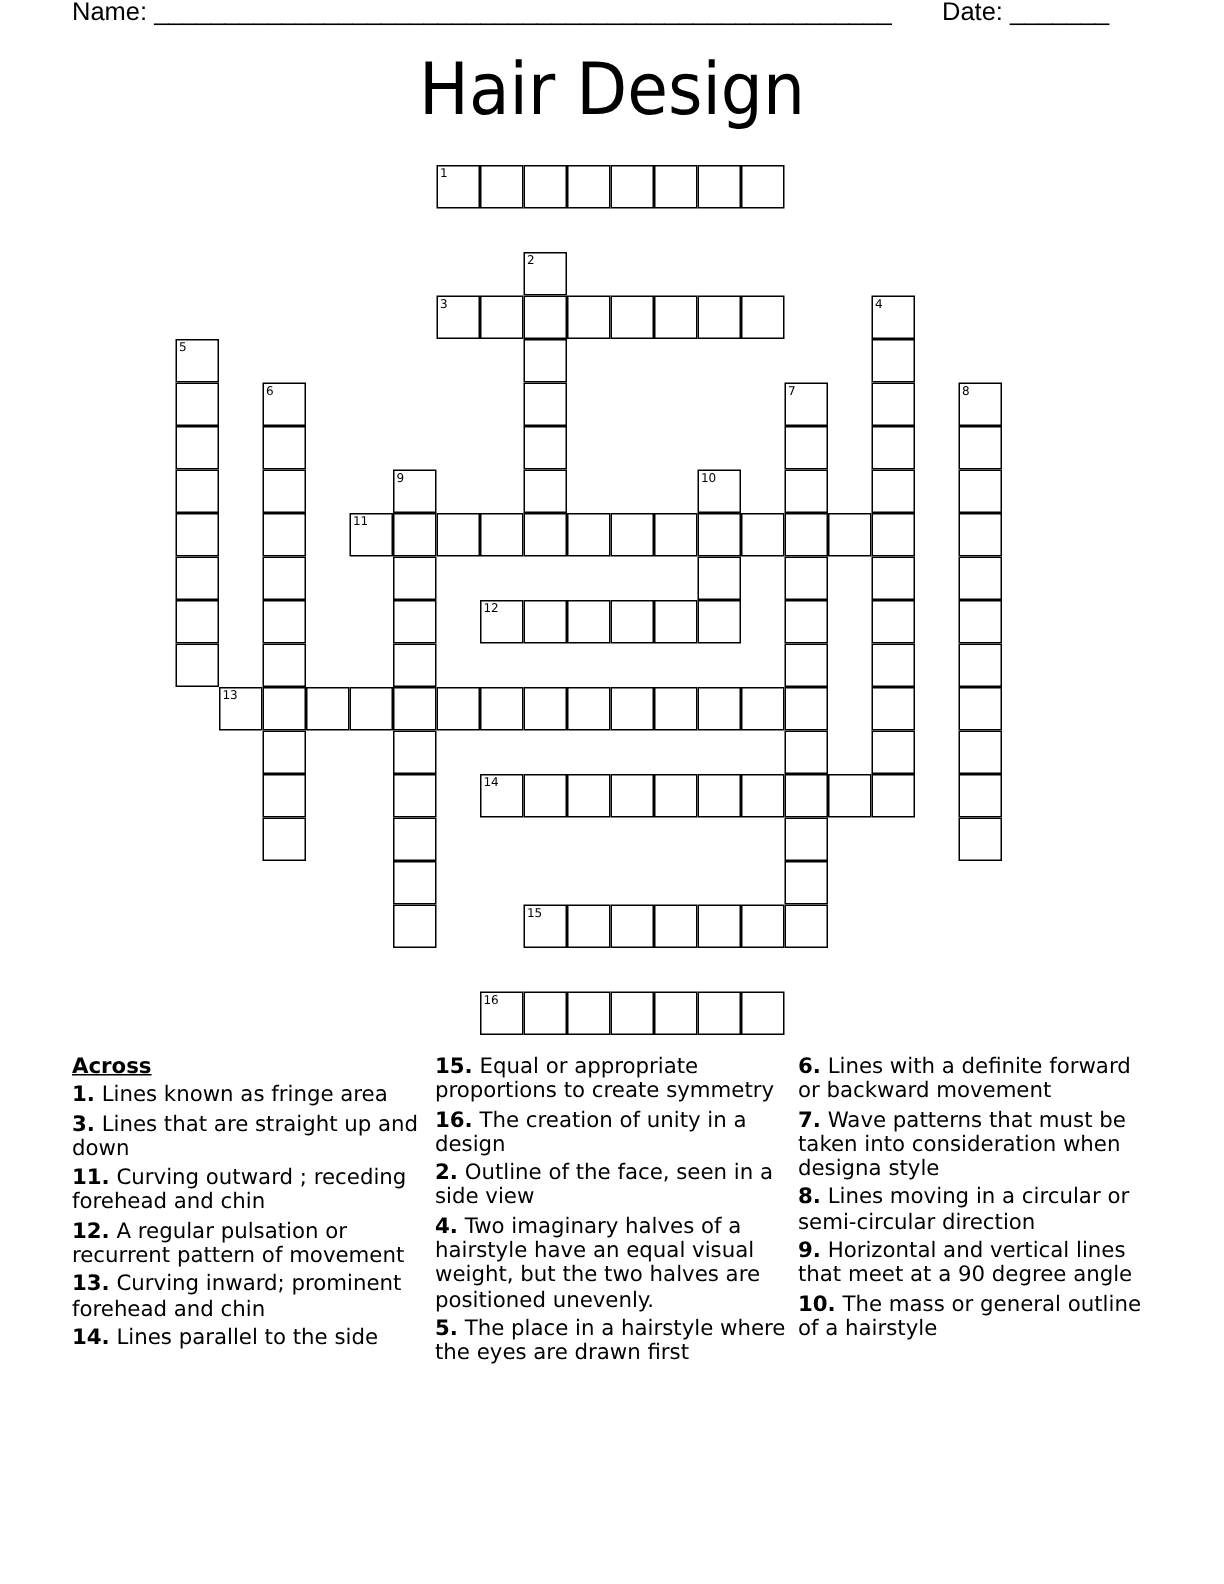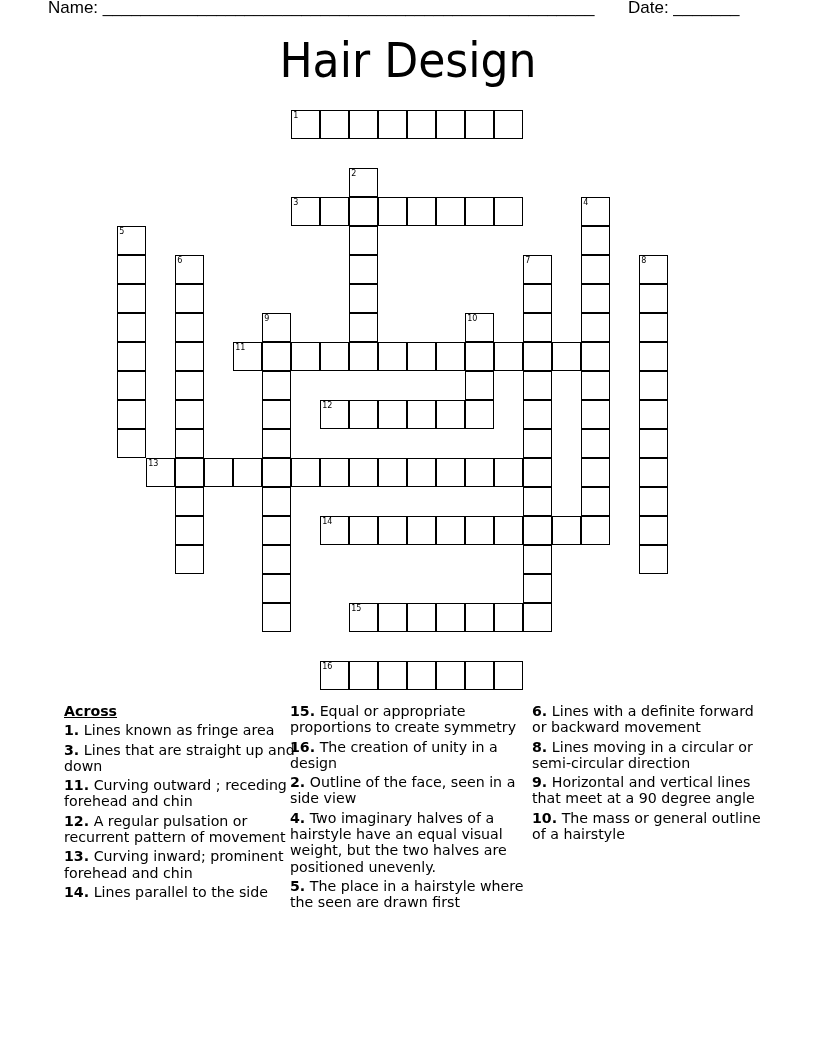--- a/index.html
+++ b/index.html
@@ -188,36 +188,37 @@
       <span class="num">16</span>
     </div>
     <div class="cell" style="left: 350px; top: 662px;"></div>
     <div class="cell" style="left: 379px; top: 662px;"></div>
     <div class="cell" style="left: 408px; top: 662px;"></div>
     <div class="cell" style="left: 437px; top: 662px;"></div>
     <div class="cell" style="left: 466px; top: 662px;"></div>
     <div class="cell" style="left: 495px; top: 662px;"></div>
   </div>
 
-<div class="col" style="left:64px;">
+<div class="col" style="left:48px;">
   <div class="hd">Across</div>
   <div class="clue"><b>1.</b> <span>Lines known as fringe area</span></div>
   <div class="clue"><b>3.</b> <span>Lines that are straight up and down</span></div>
   <div class="clue"><b>11.</b> <span>Curving outward ; receding forehead and chin</span></div>
   <div class="clue"><b>12.</b> <span>A regular pulsation or recurrent pattern of movement</span></div>
   <div class="clue"><b>13.</b> <span>Curving inward; prominent forehead and chin</span></div>
   <div class="clue"><b>14.</b> <span>Lines parallel to the side</span></div>
 </div>
 
 <div class="col" style="left:290px;">
   <div class="clue"><b>15.</b> <span>Equal or appropriate proportions to create symmetry</span></div>
   <div class="clue"><b>16.</b> <span>The creation of unity in a design</span></div>
   <div class="clue"><b>2.</b> <span>Outline of the face, seen in a side view</span></div>
   <div class="clue"><b>4.</b> <span>Two imaginary halves of a hairstyle have an equal visual weight, but the two halves are positioned unevenly.</span></div>
-  <div class="clue"><b>5.</b> <span>The place in a hairstyle where the seen are drawn first</span></div>
+  <div class="clue"><b>5.</b> <span>The place in a hairstyle where the eyes are drawn first</span></div>
 </div>
 
 <div class="col" style="left:532px;">
   <div class="clue"><b>6.</b> <span>Lines with a definite forward or backward movement</span></div>
+  <div class="clue"><b>7.</b> <span>Wave patterns that must be taken into consideration when designa style</span></div>
   <div class="clue"><b>8.</b> <span>Lines moving in a circular or semi-circular direction</span></div>
   <div class="clue"><b>9.</b> <span>Horizontal and vertical lines that meet at a 90 degree angle</span></div>
   <div class="clue"><b>10.</b> <span>The mass or general outline of a hairstyle</span></div>
 </div>
 
 </body></html>

